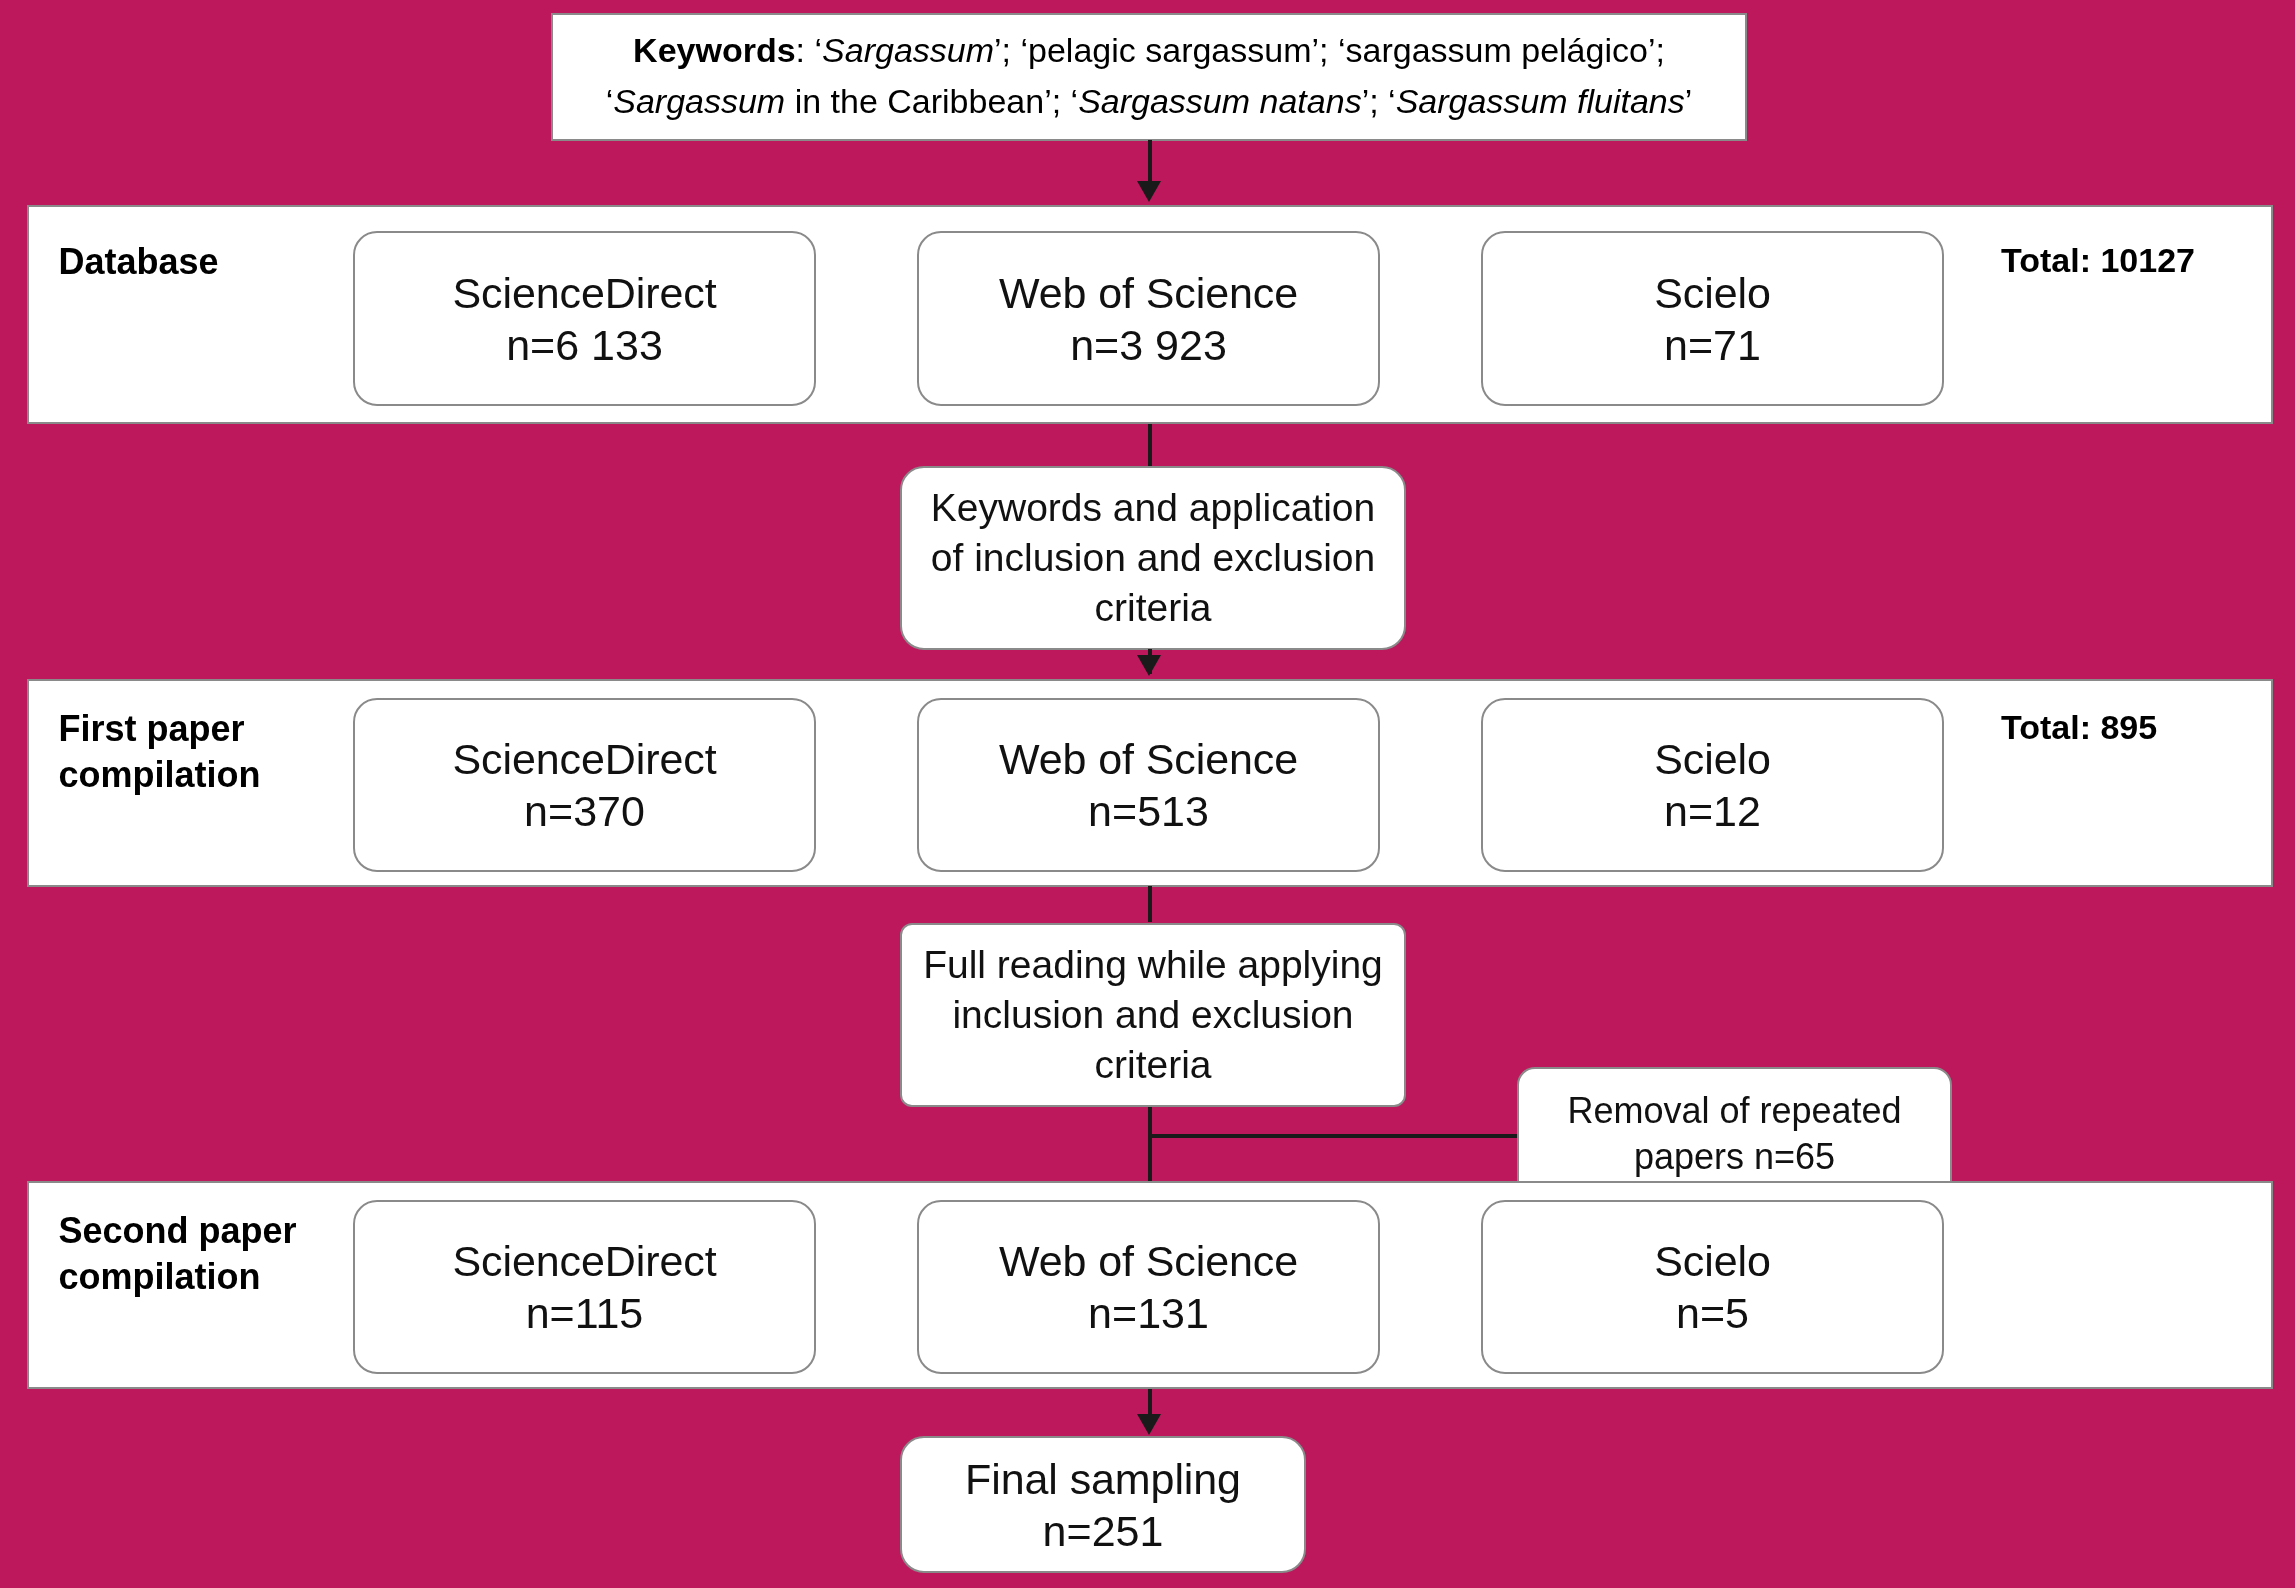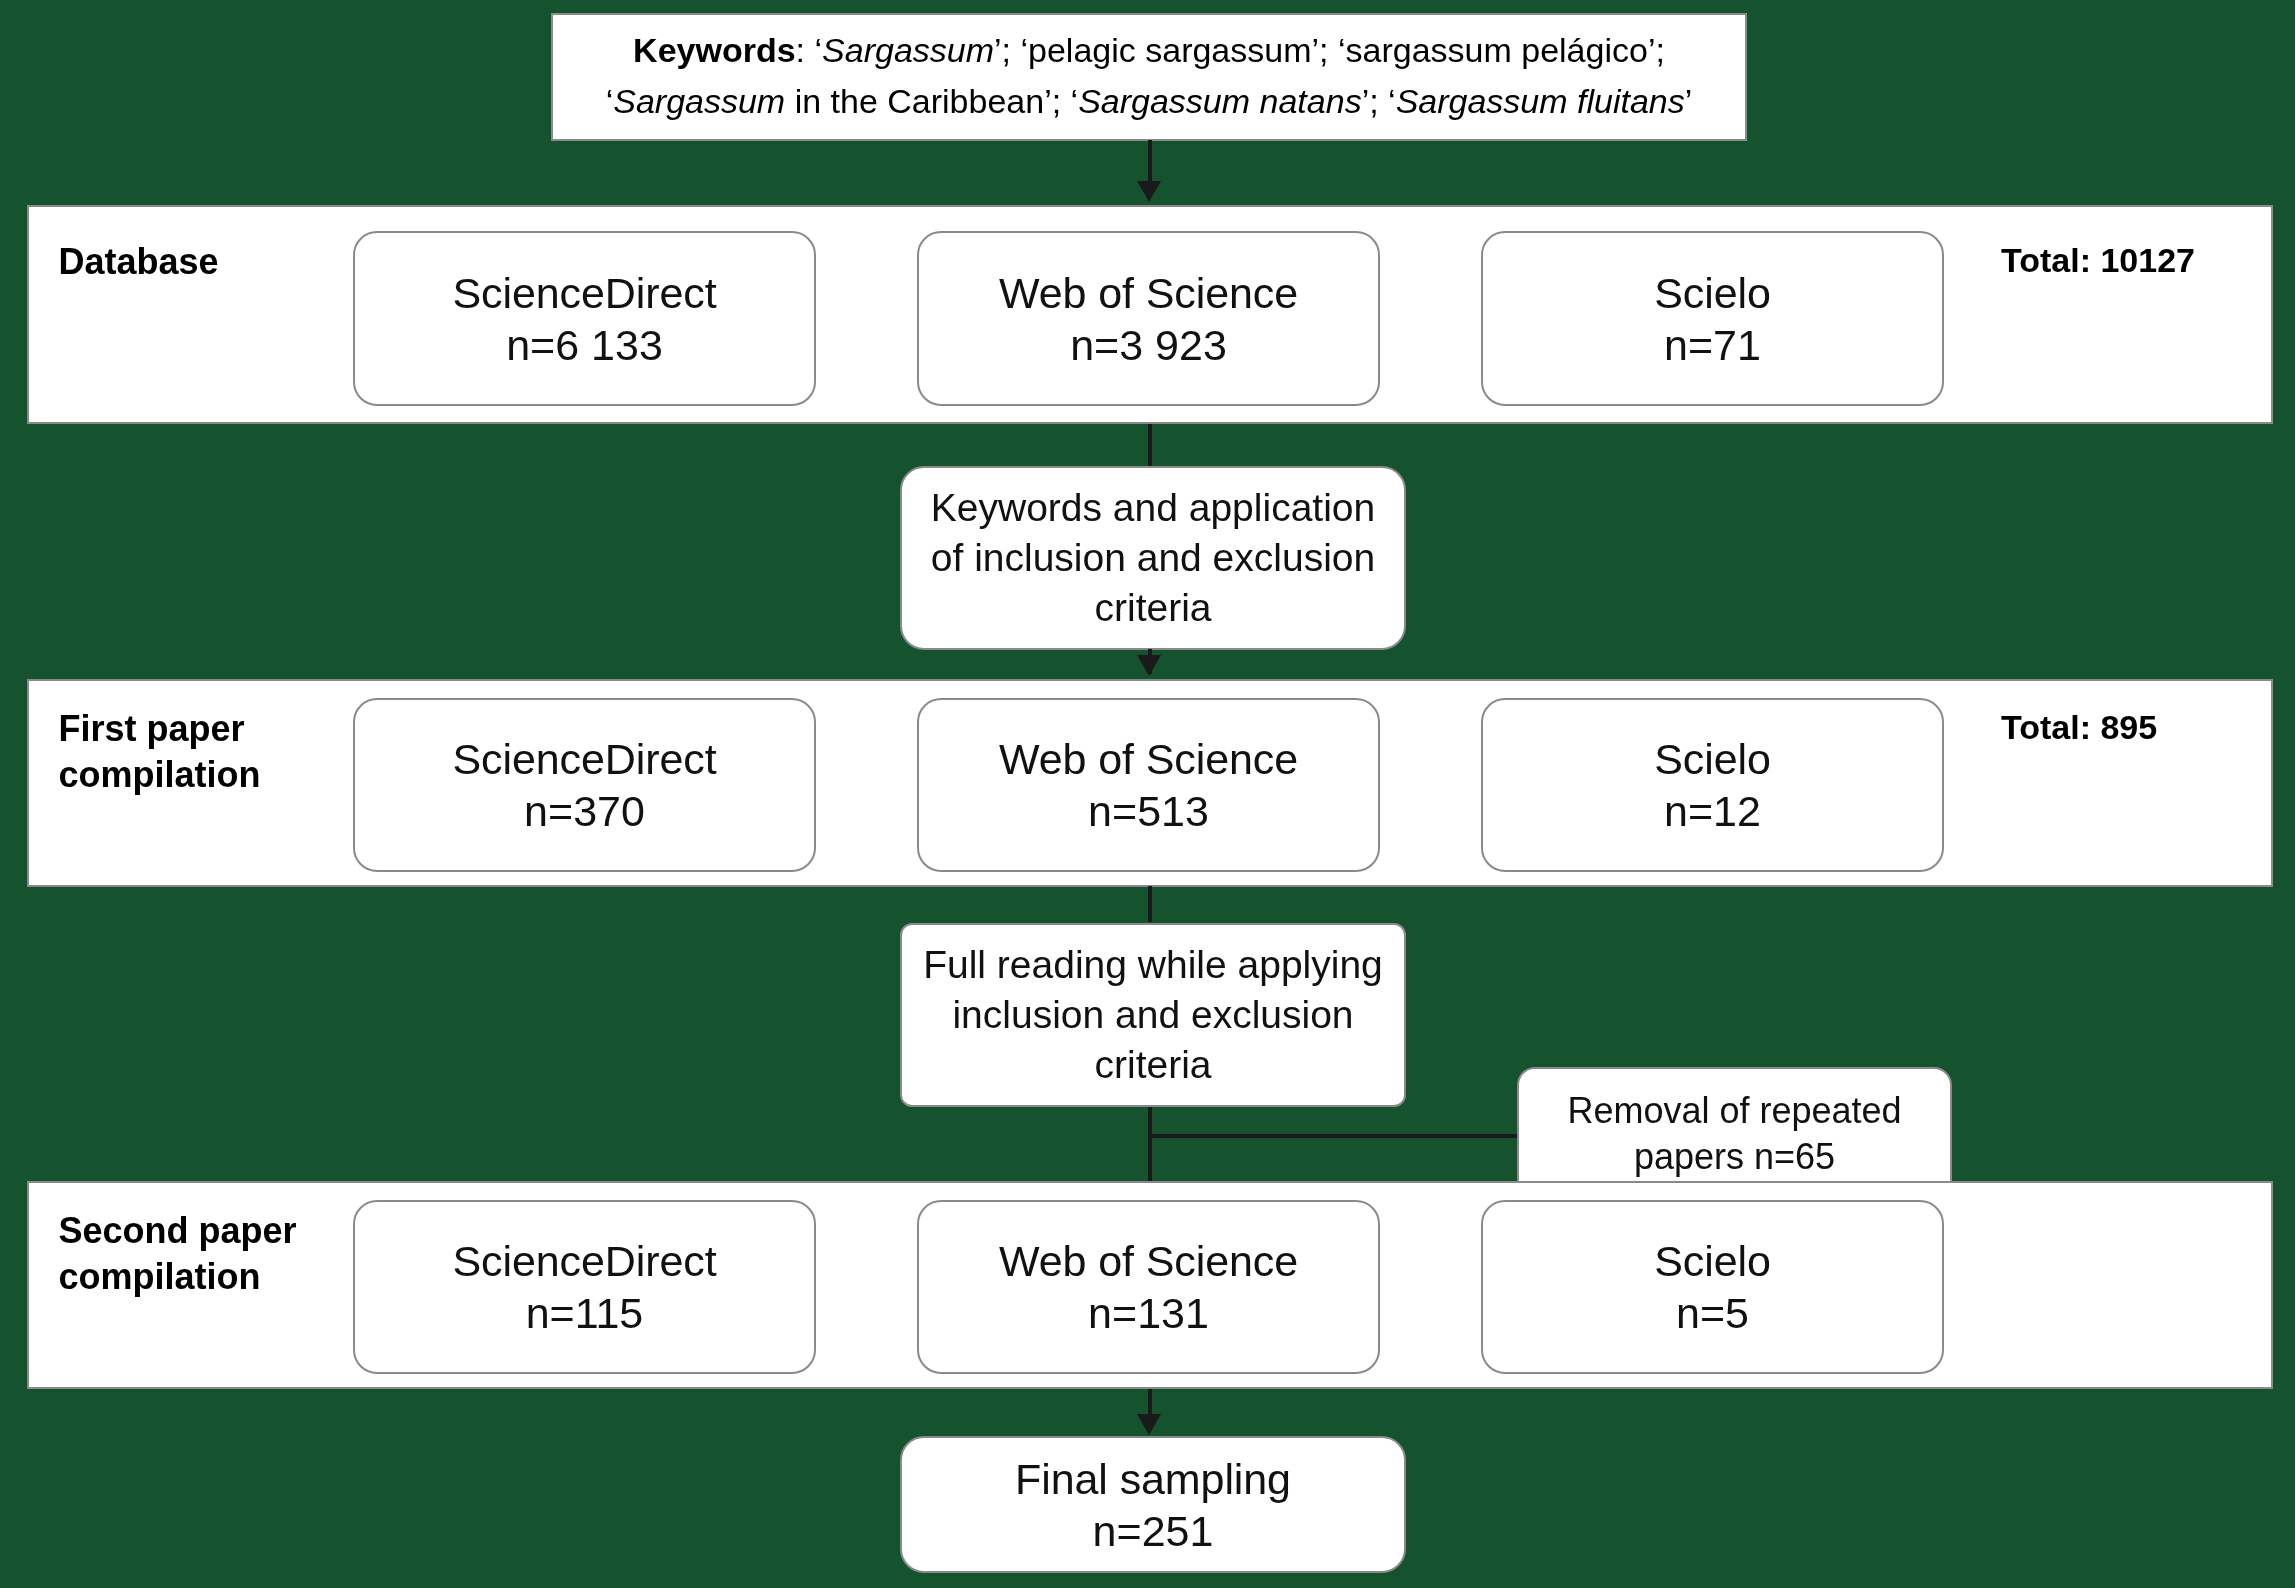--- a/index.html
+++ b/index.html
@@ -10,21 +10,21 @@
   }
   body {
     font-family: "Liberation Sans", sans-serif;
     color: #000000;
   }
 
   #canvas {
     position: relative;
     width: 2295px;
     height: 1589px;
-    background: #14532d;
+    background: #be185d;
     overflow: hidden;
   }
 
   
   .rect {
     position: absolute;
     box-sizing: border-box;
     background: #ffffff;
     border: 2.8px solid #8a8a8a;
   }
@@ -258,21 +258,21 @@
         <span class="node-count">n=5</span>
       </div>
     </div>
 
     <div class="total-label" style="left:1972px; top:27px;"></div>
   </div>
 
   <div class="vline" style="left:1148px; top:1389px; height:41px;"></div>
   <div class="arrowhead" style="left:1137px; top:1414px;"></div>
 
-  <div class="rect round" id="final-box" style="left:900px; top:1436px; width:506px; height:137px;">
+  <div class="rect round" id="final-box" style="left:900px; top:1436px; width:406px; height:137px;">
     <div class="celltext">
       <span class="node-title">Final sampling</span>
       <span class="node-count">n=251</span>
     </div>
   </div>
 
 </div>
 
 
 </body></html>

